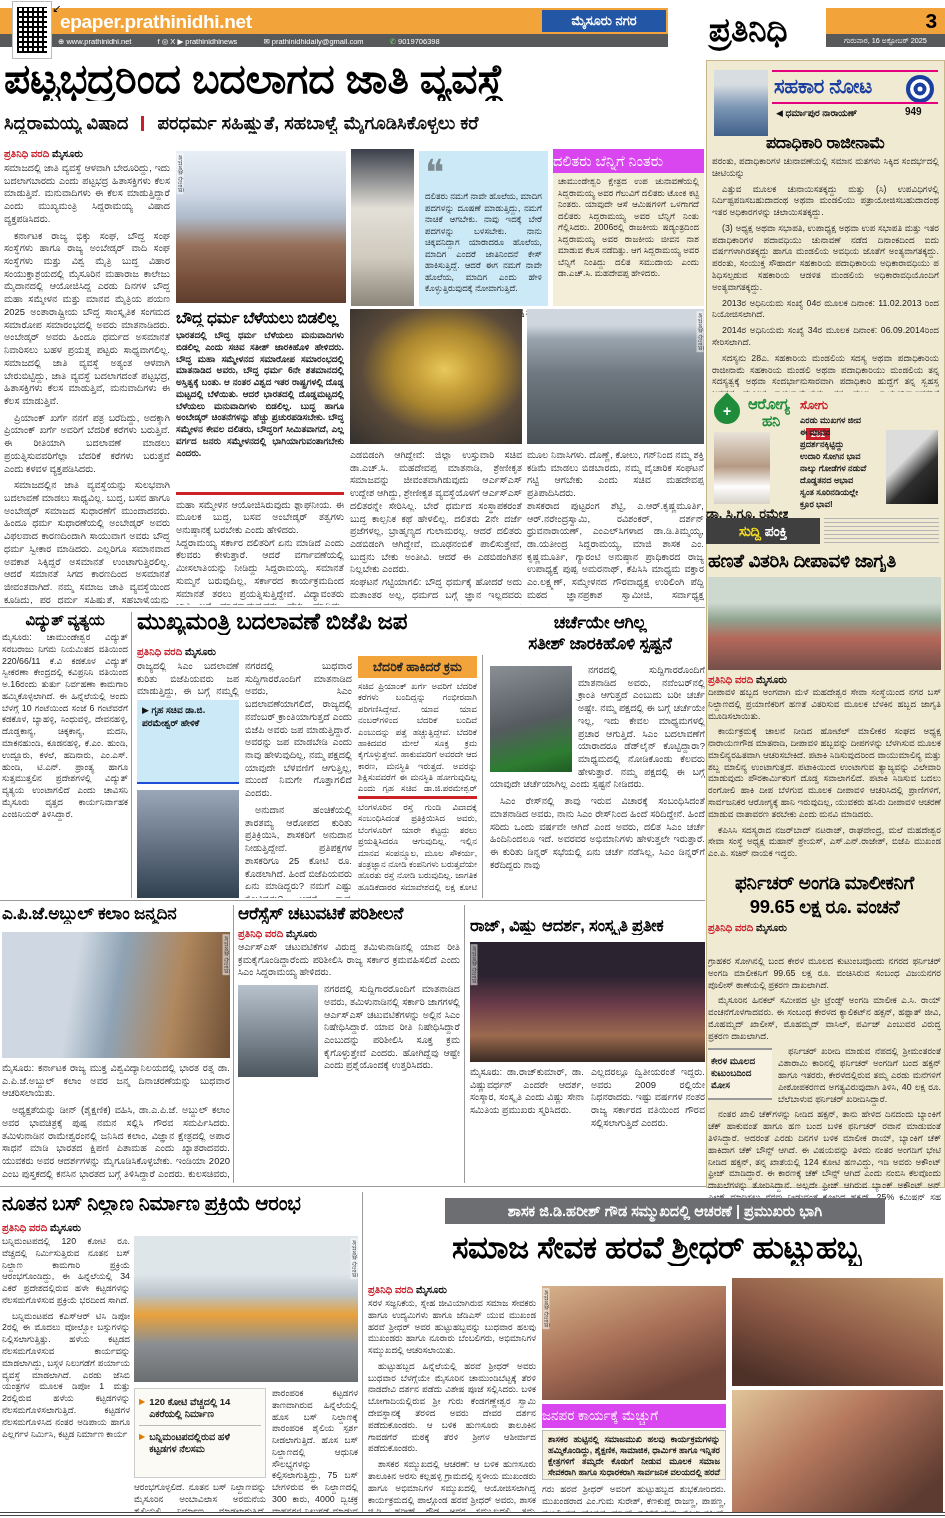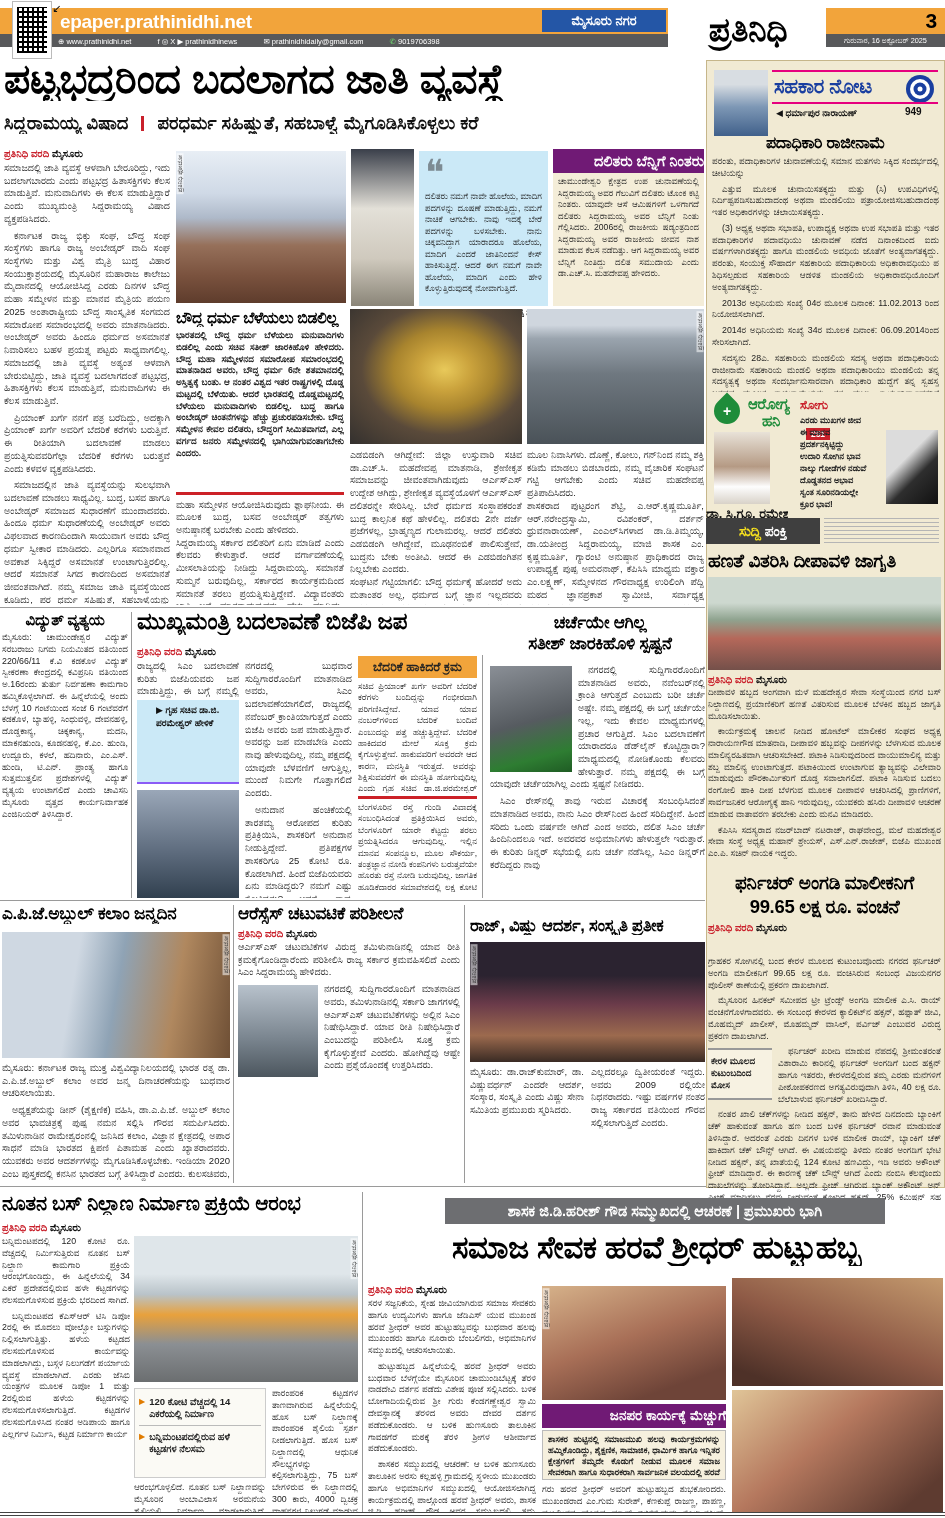--- a/index.html
+++ b/index.html
@@ -34,21 +34,21 @@
   .p-bday2{background:linear-gradient(200deg,#c49a6e 0%,#8e5a46 50%,#4e3128 90%);}
   .p-bday3{background:linear-gradient(140deg,#e0c598 0%,#b5785e 42%,#5e3b30 88%);}
   .p-diw{background:linear-gradient(180deg,#cdd8cf 0%,#cdd8cf 28%,#8fa38f 46%,#b5685a 66%,#74504a 100%);}
   .p-coop{background:linear-gradient(180deg,#d8dde2 0%,#d8dde2 22%,#7d97b5 56%,#40608a 100%);}
   .p-dr{background:linear-gradient(180deg,#e8e2d8 0%,#b59a84 48%,#fdfdfd 76%,#d8d2c8 100%);}
   .p-mask{background:linear-gradient(135deg,#dcdcdc 0%,#dcdcdc 38%,#2e2e2e 62%,#111 100%);}
   .qbox{background:#cbe9f7;}
   .qmark{font-size:36px;color:#7d8b93;line-height:1;font-family:"Liberation Serif","DejaVu Serif",serif;}
   .rc{background:#f1ead3;border:1px solid #c6b68a;}
   .pinkrule{background:#e6007e;height:2px;position:absolute;}
-  .redhdr{background:#701a75;color:#fff;font-weight:bold;text-align:right;}
+  .redhdr{background:#d946ef;color:#fff;font-weight:normal;text-align:left;}
   .orghdr{background:#f2a43b;color:#222;font-weight:bold;text-align:center;}
   .bullet-item{border-bottom:1px solid #bbb;padding:5px 2px 5px 0;font-size:9.5px;font-weight:bold;color:#222;display:flex;}
   .bullet-item .tri{color:#e07b00;margin-right:4px;font-size:8px;line-height:1.4;}
   .greendrop{width:26px;height:26px;background:#1e8c3a;border-radius:0 50% 50% 50%;transform:rotate(45deg);
              display:flex;align-items:center;justify-content:center;}
   .greendrop span{transform:rotate(-45deg);color:#fff;font-weight:bold;font-size:14px;line-height:1;}
 </style>
 </head>
 <body>
 
@@ -130,21 +130,21 @@
   <div class="abs" style="left:2px;top:611px;width:126px;height:287px;overflow:hidden;">
     <div class="hl" style="font-size:15px;text-align:center;">ವಿದ್ಯುತ್ ವ್ಯತ್ಯಯ</div>
     <div class="bt" style="font-size:8.8px;margin-top:3px;height:262px;">ಮೈಸೂರು: ಚಾಮುಂಡೇಶ್ವರ ವಿದ್ಯುತ್ ಸರಬರಾಜು ನಿಗಮ ನಿಯಮಿತದ ವತಿಯಿಂದ 220/66/11 ಕೆ.ವಿ ಕಡಕೊಳ ವಿದ್ಯುತ್ ಸ್ವೀಕರಣಾ ಕೇಂದ್ರದಲ್ಲಿ ಕವಿಪ್ರನಿನಿ ವತಿಯಿಂದ ಅ.16ರಂದು ತುರ್ತು ನಿರ್ವಹಣಾ ಕಾಮಗಾರಿ ಹಮ್ಮಿಕೊಳ್ಳಲಾಗಿದೆ. ಈ ಹಿನ್ನೆಲೆಯಲ್ಲಿ ಅಂದು ಬೆಳಗ್ಗೆ 10 ಗಂಟೆಯಿಂದ ಸಂಜೆ 6 ಗಂಟೆವರೆಗೆ ಕಡಕೊಳ, ಬ್ಯಾಹಳ್ಳಿ, ಸಿಂಧುವಳ್ಳಿ, ದೇವನಹಳ್ಳಿ, ದೊಡ್ಡಕಾನ್ಯ, ಚಿಕ್ಕಕಾನ್ಯ, ಮದನಿ, ಮಾಕನಹುಂಡಿ, ಕೂಡನಹಳ್ಳಿ, ಕೆ.ಎಂ. ಹುಂಡಿ, ಉದ್ಬೂರು, ಕಳಲೆ, ಹದಿನಾರು, ಎಂ.ಎಸ್. ಹುಂಡಿ, ಟಿ.ಎನ್. ಪ್ರಾಂತ್ಯ ಹಾಗೂ ಸುತ್ತಮುತ್ತಲಿನ ಪ್ರದೇಶಗಳಲ್ಲಿ ವಿದ್ಯುತ್ ವ್ಯತ್ಯಯ ಉಂಟಾಗಲಿದೆ ಎಂದು ಚಾವಿಸನಿ ಮೈಸೂರು ವೃತ್ತದ ಕಾರ್ಯನಿರ್ವಾಹಕ ಎಂಜಿನಿಯರ್ ತಿಳಿಸಿದ್ದಾರೆ.</div>
   </div>
   <div class="vr" style="left:131px;top:612px;height:286px;"></div>
 
   <div class="abs hl nowrap" style="left:137px;top:608px;width:392px;font-size:23px;">ಮುಖ್ಯಮಂತ್ರಿ ಬದಲಾವಣೆ ಬಿಜೆಪಿ ಜಪ</div>
   <div class="abs byline" style="left:137px;top:646px;">
     <span class="ag">ಪ್ರತಿನಿಧಿ ವರದಿ</span> <span>ಮೈಸೂರು</span>
   </div>
-  <div class="abs qbox" style="left:137px;top:700px;width:102px;height:84px;padding:4px 19px;box-sizing:border-box;border-bottom:2px solid #8b5cf6;">
+  <div class="abs qbox" style="left:137px;top:700px;width:102px;height:84px;padding:4px 5px;box-sizing:border-box;border-bottom:2px solid #1d4ed8;">
     <div style="font-size:9px;font-weight:bold;line-height:1.4;">▶ ಗೃಹ ಸಚಿವ ಡಾ.ಜಿ. ಪರಮೇಶ್ವರ್ ಹೇಳಿಕೆ</div>
   </div>
   <div class="ph p-param" style="left:137px;top:790px;width:102px;height:108px;"></div>
   <div class="abs bt" style="left:137px;top:660px;width:102px;height:38px;">
     <p class="noind">ರಾಜ್ಯದಲ್ಲಿ ಸಿಎಂ ಬದಲಾವಣೆ ಕುರಿತು ಬಿಜೆಪಿಯವರು ಜಪ ಮಾಡುತ್ತಿದ್ದು, ಈ ಬಗ್ಗೆ ನಮ್ಮಲ್ಲಿ ಯಾವ ಬೆಳವಣಿಗೆಗಳೂ ನಡೆದಿಲ್ಲ ಎಂದು ಗೃಹ ಸಚಿವ ಡಾ.ಜಿ.ಪರಮೇಶ್ವರ್ ಹೇಳಿದರು.</p>
   </div>
   <div class="abs bt" style="left:245px;top:660px;width:107px;height:238px;">
     <p class="noind">ನಗರದಲ್ಲಿ ಬುಧವಾರ ಸುದ್ದಿಗಾರರೊಂದಿಗೆ ಮಾತನಾಡಿದ ಅವರು, ಸಿಎಂ ಬದಲಾವಣೆಯಾಗಲಿದೆ, ರಾಜ್ಯದಲ್ಲಿ ನವೆಂಬರ್ ಕ್ರಾಂತಿಯಾಗುತ್ತದೆ ಎಂದು ಬಿಜೆಪಿ ಅವರು ಜಪ ಮಾಡುತ್ತಿದ್ದಾರೆ. ಅವರನ್ನು ಜಪ ಮಾಡಬೇಡಿ ಎಂದು ನಾವು ಹೇಳುವುದಿಲ್ಲ, ನಮ್ಮ ಪಕ್ಷದಲ್ಲಿ ಯಾವುದೇ ಬೆಳವಣಿಗೆ ಆಗುತ್ತಿಲ್ಲ, ಮುಂದೆ ನಿಮಗೇ ಗೊತ್ತಾಗಲಿದೆ ಎಂದರು.</p>
     <p>ಅನುದಾನ ಹಂಚಿಕೆಯಲ್ಲಿ ತಾರತಮ್ಯ ಆರೋಪದ ಕುರಿತು ಪ್ರತಿಕ್ರಿಯಿಸಿ, ಶಾಸಕರಿಗೆ ಅನುದಾನ ನೀಡುತ್ತಿದ್ದೇವೆ. ಪ್ರತಿಪಕ್ಷಗಳ ಶಾಸಕರಿಗೂ 25 ಕೋಟಿ ರೂ. ಕೊಡಲಾಗಿದೆ. ಹಿಂದೆ ಬಿಜೆಪಿಯವರು ಏನು ಮಾಡಿದ್ದರು? ನಮಗೆ ಎಷ್ಟು ಕೊಟ್ಟಿದ್ದರು? ಆದರೆ, ನಾವು ತಾರತಮ್ಯ ಮಾಡುವುದಿಲ್ಲ, ರಾಜ್ಯದ ಸಮಗ್ರ ಅಭಿವೃದ್ಧಿಗೆ ಅನುದಾನ ನೀಡುತ್ತಿದ್ದೇವೆ ಎಂದು ಹೇಳಿದರು.</p>
   </div>

